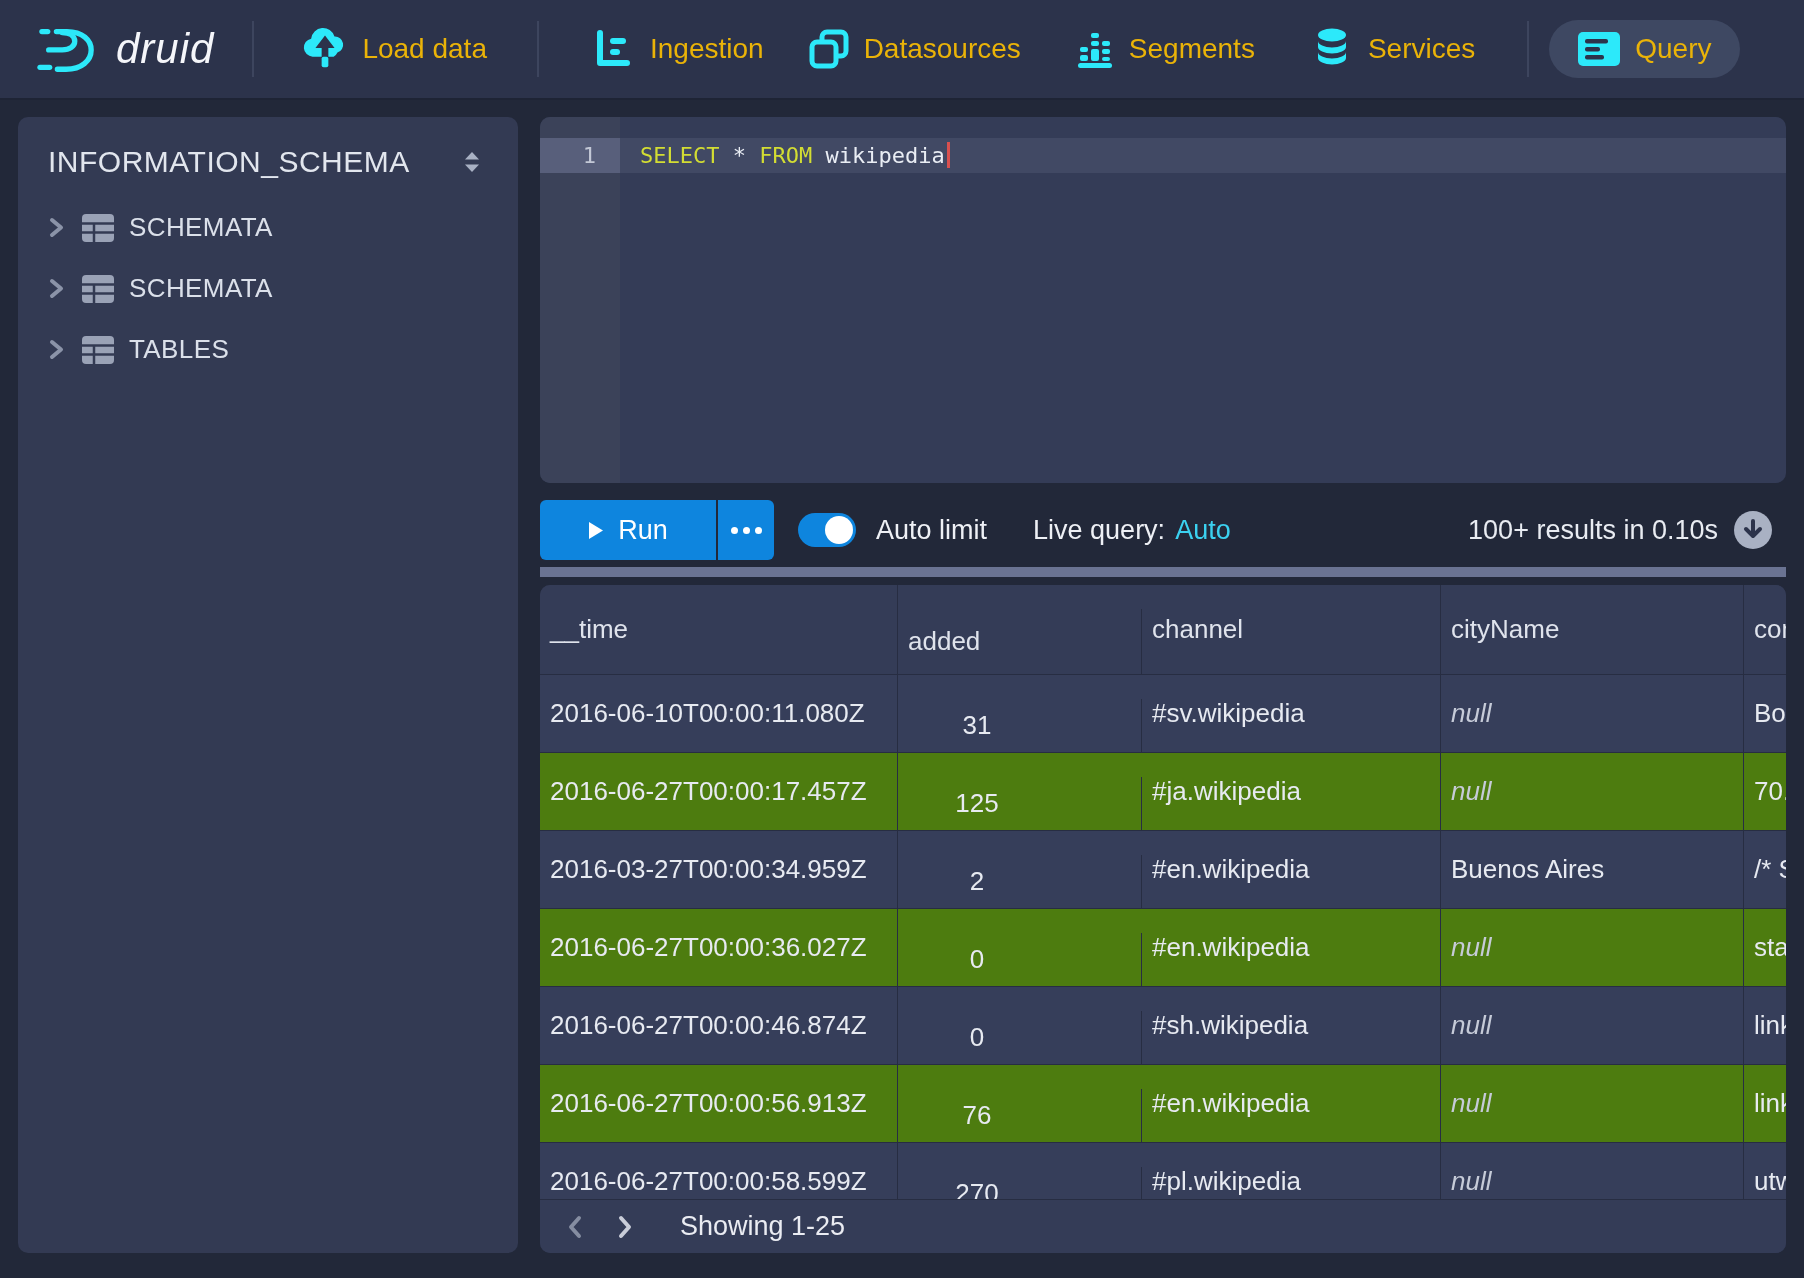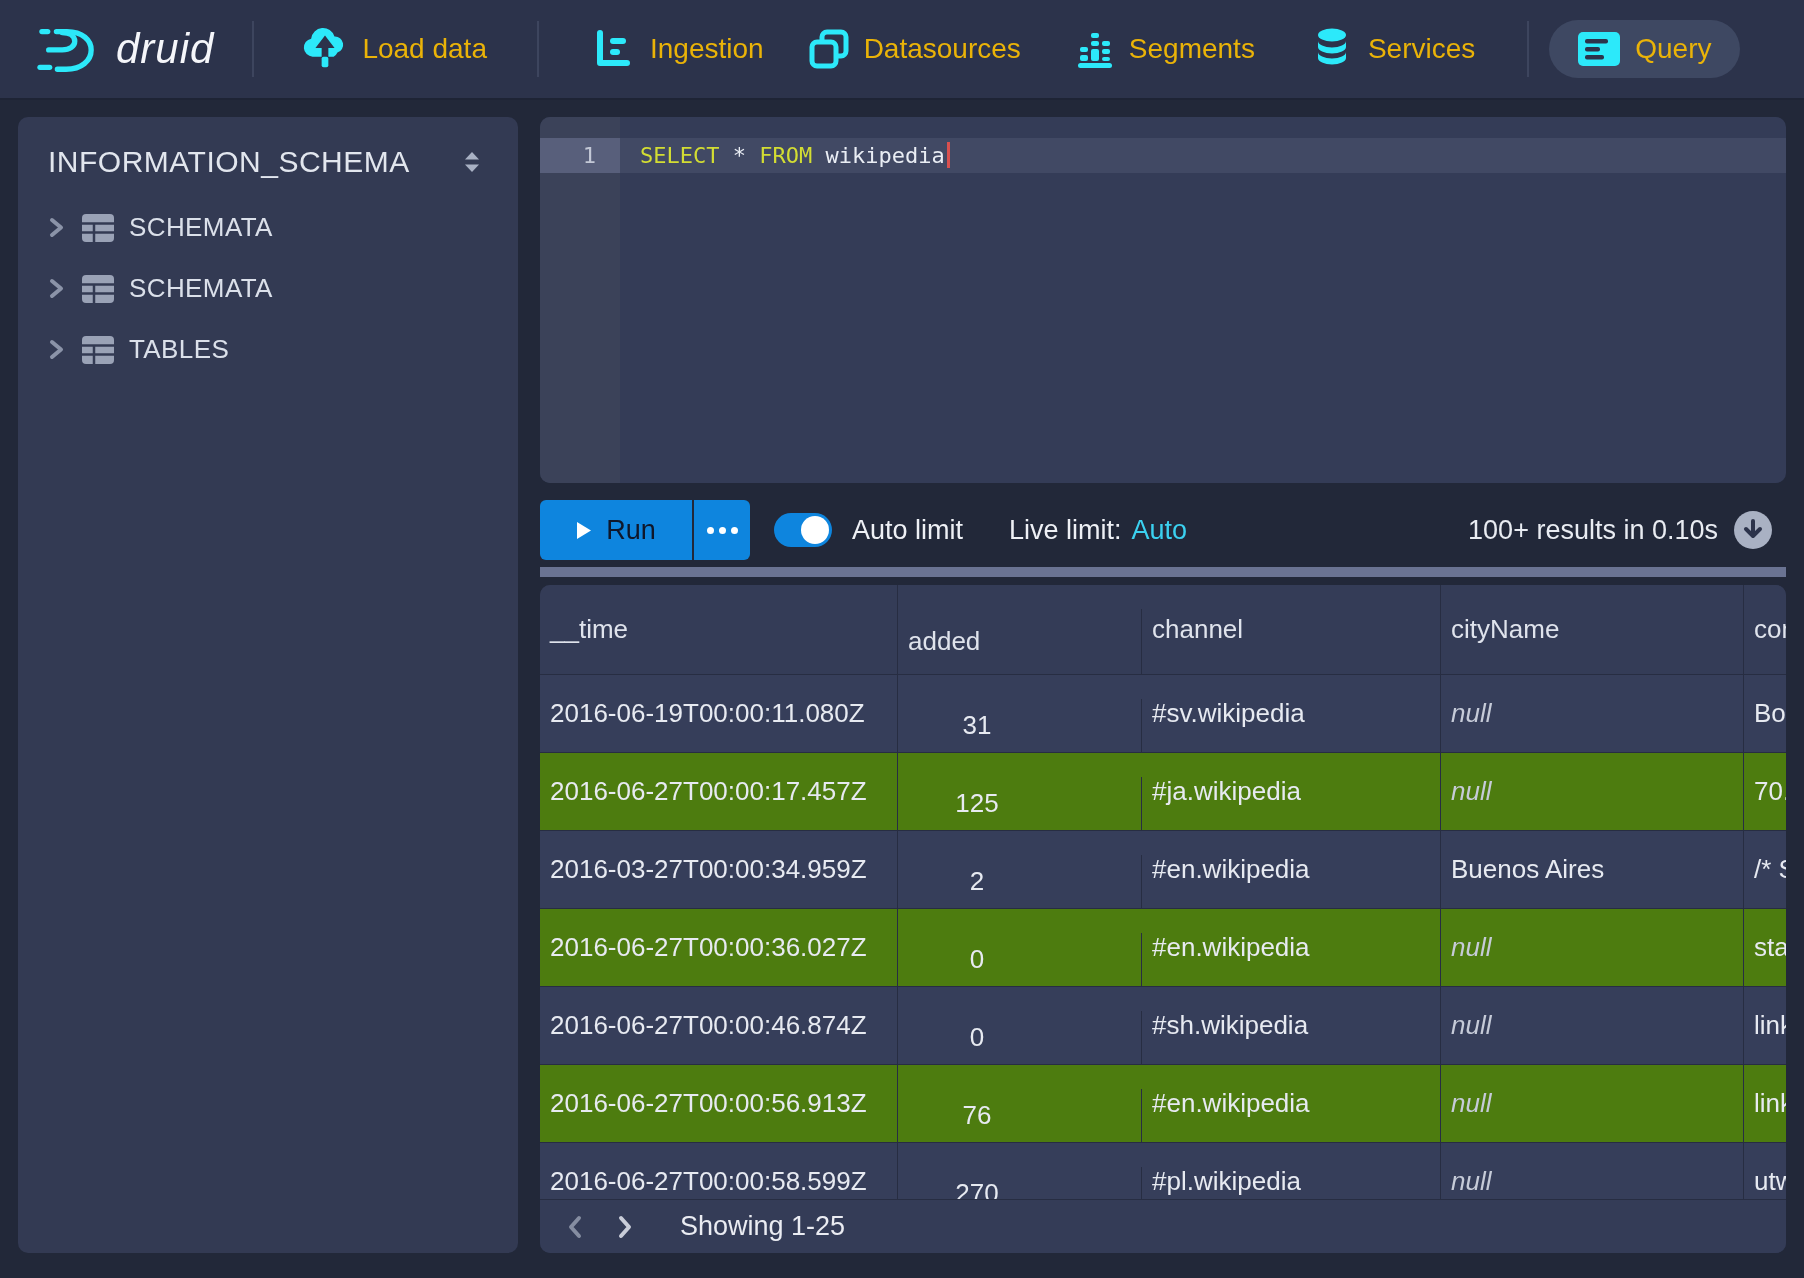--- a/index.html
+++ b/index.html
@@ -73,22 +73,22 @@
   .tok-kw { color:var(--keyword-yellow, #d3dd33); }
   .tok-plain { color:#e9edf4; }
   .caret-cursor { display:inline-block; width:3px; height:26px; background:var(--cursor-red, #d9504f); vertical-align:-5px; margin-left:2px; }
 
   
   .runbar {
     position:absolute; left:540px; top:492px; width:1246px; height:76px;
     display:flex; align-items:center; padding-right:14px;
   }
   .btn-run {
-    width:152px; height:60px; border:none; border-radius:6px 0 0 6px;
-    background:var(--blue, #0e85de); color:#0f172a; font-size:27px; font-family:inherit;
+    width:176px; height:60px; border:none; border-radius:6px 0 0 6px;
+    background:var(--blue, #0e85de); color:#ffffff; font-size:27px; font-family:inherit;
     display:flex; align-items:center; justify-content:center; gap:14px; cursor:pointer;
   }
   .btn-more {
     width:56px; height:60px; border:none; border-radius:0 6px 6px 0; margin-left:2px;
     background:var(--blue, #0e85de); display:flex; align-items:center; justify-content:center; gap:5px; cursor:pointer;
   }
   .btn-more i { width:7px; height:7px; border-radius:50%; background:#fff; }
   .toggle { margin-left:24px; width:58px; height:34px; border-radius:17px; background:var(--blue, #0e85de); position:relative; cursor:pointer; border:none; }
   .toggle .knob { position:absolute; right:3px; top:3px; width:28px; height:28px; border-radius:50%; background:#fff; }
   .auto-limit-label { margin-left:20px; font-size:27px; color:#eef0f5; }
@@ -315,21 +315,21 @@
       <i></i>
       <i></i>
   </button>
 
   <button class="toggle">
     <span class="knob"></span>
   </button>
   <span class="auto-limit-label">Auto limit</span>
 
   <span class="live-query">
-    <span>Live limit:</span><span class="lq-value">Auto</span>
+    <span>Live query:</span><span class="lq-value">Auto</span>
   </span>
 
   <span class="rb-spacer"></span>
 
   <span class="results-summary">100+ results in 0.10s</span>
   <button class="btn-download">
     <span>
       <svg width="24" height="24" viewBox="0 0 24 24" fill="none" stroke="#2c334b" stroke-width="4" stroke-linecap="round" stroke-linejoin="round">
         <path d="M12 3 V16"></path>
           <polyline points="5,11 12,18 19,11"></polyline>
@@ -343,21 +343,21 @@
 <div class="results">
   <div class="thead">
     <div class="hcell c0">__time</div>
     <div class="hcell c1">added</div>
     <div class="hcell c2">channel</div>
     <div class="hcell c3">cityName</div>
     <div class="hcell c4">comment</div>
   </div>
   <div class="tbody">
       <div class="trow odd">
-        <div class="tcell c0">2016-06-19T00:00:11.080Z</div>
+        <div class="tcell c0">2016-06-10T00:00:11.080Z</div>
         <div class="tcell c1">31</div>
         <div class="tcell c2">#sv.wikipedia</div>
         <div class="tcell c3 null-val">null</div>
         <div class="tcell c4">Bot</div>
       </div>
       <div class="trow even">
         <div class="tcell c0">2016-06-27T00:00:17.457Z</div>
         <div class="tcell c1">125</div>
         <div class="tcell c2">#ja.wikipedia</div>
         <div class="tcell c3 null-val">null</div>

